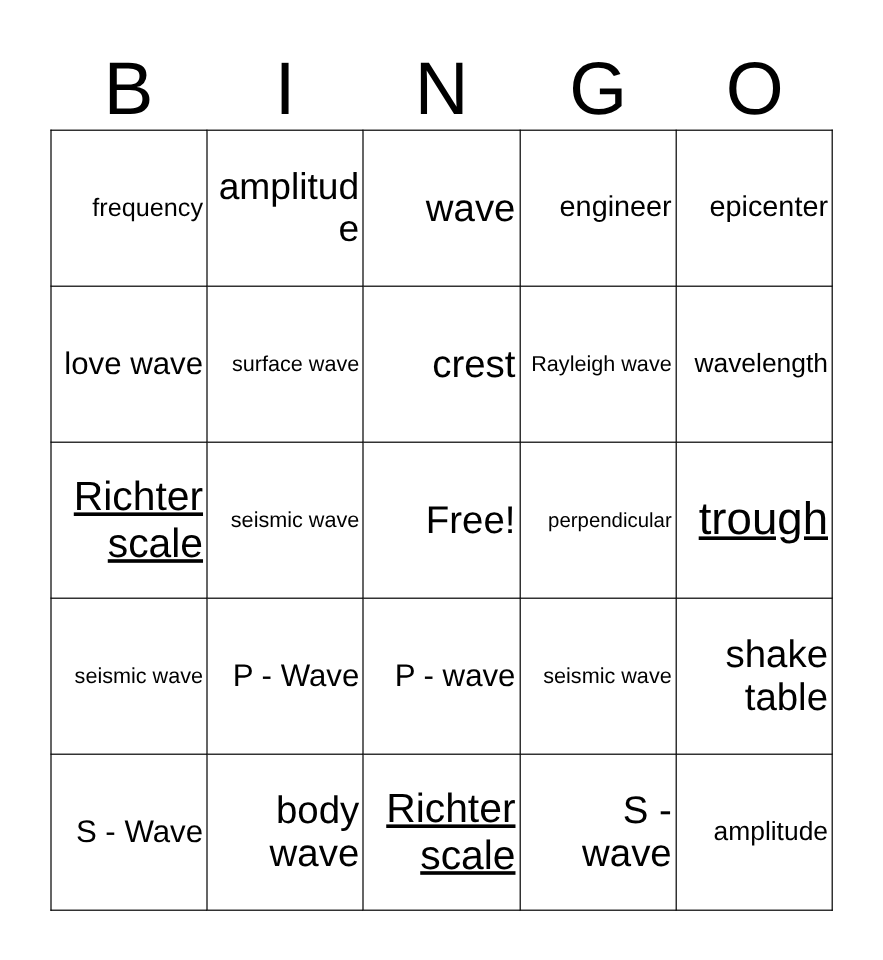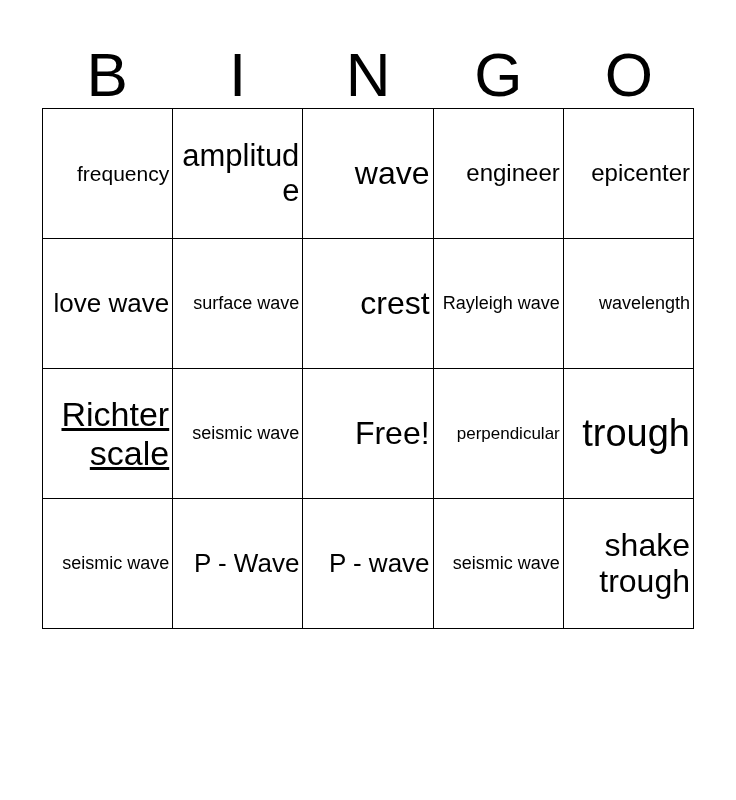--- a/index.html
+++ b/index.html
@@ -62,26 +62,26 @@
   .cell-text {
     display: block;
     line-height: 1.12;
     word-wrap: break-word;
     color: #000000;
   }
 
   
   .fs-xs   { font-size: 17px; }
   .fs-sm   { font-size: 21px; }
-  .fs-sm2  { font-size: 18px; }
+  .fs-sm2  { font-size: 22px; }
   .fs-md   { font-size: 24px; }
   .fs-md2  { font-size: 18px; }
   .fs-lg   { font-size: 31px; }
   .fs-lg2  { font-size: 34px; text-decoration: underline; }
-  .fs-xl   { font-size: 38px; }
+  .fs-xl   { font-size: 38px; text-decoration: underline; }
   .fs-xxl  { font-size: 26px; }
   .fs-huge { font-size: 32px; }
 </style>
 </head>
 <body>
 
 <div class="card">
 
   <div class="header-row">
     <div class="header-cell">B</div>
@@ -151,19 +151,36 @@
         <td>
             <span class="cell-text fs-xxl">P - Wave</span>
           </td>
         <td>
             <span class="cell-text fs-xxl">P - wave</span>
           </td>
         <td>
             <span class="cell-text fs-md2">seismic wave</span>
           </td>
         <td>
-            <span class="cell-text fs-huge">shake trough</span>
+            <span class="cell-text fs-huge">shake table</span>
+          </td>
+      </tr>
+      <tr>
+        <td>
+            <span class="cell-text fs-xxl">S - Wave</span>
+          </td>
+        <td>
+            <span class="cell-text fs-huge">body wave</span>
+          </td>
+        <td>
+            <span class="cell-text fs-lg2">Richter scale</span>
+          </td>
+        <td>
+            <span class="cell-text fs-huge">S - wave</span>
+          </td>
+        <td>
+            <span class="cell-text fs-sm2">amplitude</span>
           </td>
       </tr>
     </tbody>
   </table>
 
 </div>
 
 </body></html>

